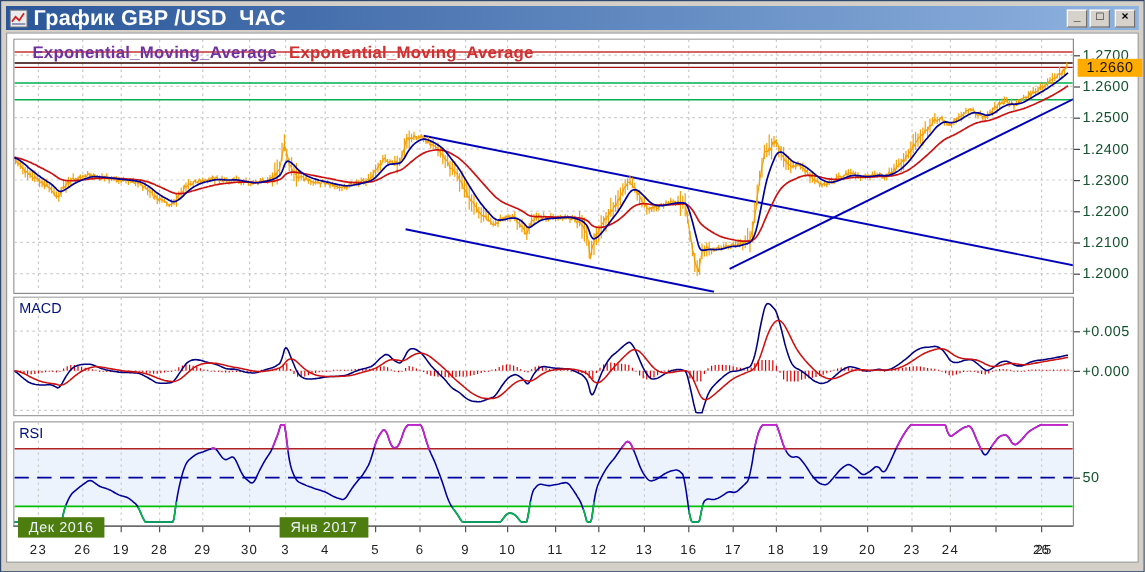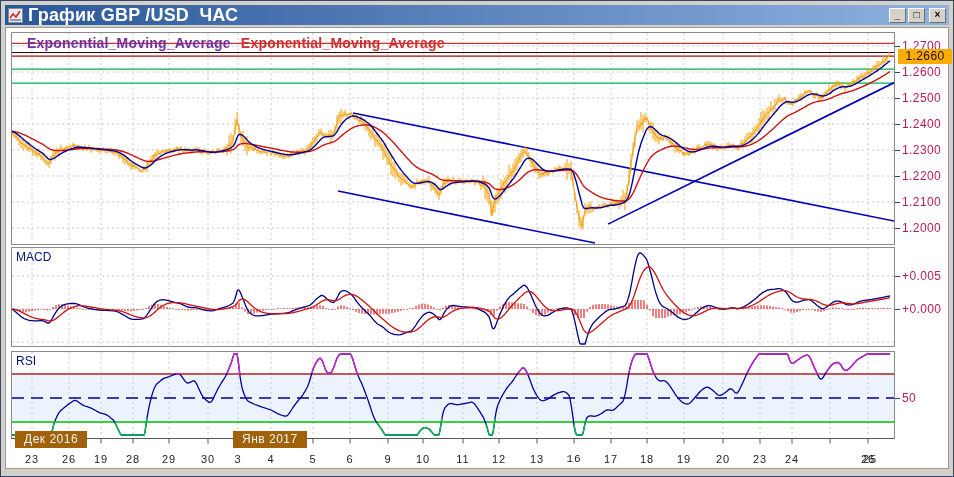--- a/index.html
+++ b/index.html
@@ -19,26 +19,26 @@
     font-family:"Liberation Sans",sans-serif;cursor:default;}
   .wbtn.close{margin-left:4px;}
   .content{position:absolute;left:4px;top:26px;right:4px;bottom:7px;
     background:#fff;border:1px solid #9A9A9A;}
   .emarow{position:absolute;left:26px;top:34px;z-index:6;font-size:14px;
     font-weight:bold;letter-spacing:.2px;white-space:nowrap;}
   .e1{color:#7030A0;margin-right:10px;}
   .e2{color:#D03030;}
   .pname{position:absolute;left:15px;color:#00127E;font-size:12px;z-index:6;}
   .macdl{top:249px;} .rsil{top:353px;}
-  .alabel{position:absolute;left:901px;font-size:12px;color:#be185d;
+  .alabel{position:absolute;left:901px;font-size:12px;color:#14532d;
     letter-spacing:.4px;line-height:14px;z-index:6;white-space:nowrap;}
   .tickmark{position:absolute;left:894px;width:5px;height:1px;background:#444;z-index:6;}
   .tlabel{position:absolute;top:452px;width:28px;font-size:11px;color:#222;
     text-align:center;letter-spacing:1px;z-index:6;}
-  .badge{position:absolute;top:430px;height:17px;background:#a16207;color:#ECF2F9;
+  .badge{position:absolute;top:430px;height:17px;background:#4d7c0f;color:#ECF2F9;
     font-size:12px;line-height:17px;padding:0 9px;z-index:7;letter-spacing:.5px;white-space:nowrap;}
   .b1{left:14px;} .b2{left:232px;}
   .pricebox{position:absolute;left:897px;top:48px;width:54px;height:15px;
     background:#FFAB00;color:#161200;font-size:12px;line-height:15px;text-align:center;
     z-index:7;letter-spacing:.4px;}
 </style>
 </head>
 <body>
 
 <div id="win" class="window">
@@ -1000,21 +1000,21 @@
     <div class="tlabel" style="left: 193px; top: 452px;">30</div>
     <div class="tlabel" style="left: 223px; top: 452px;">3</div>
     <div class="tlabel" style="left: 256px; top: 452px;">4</div>
     <div class="tlabel" style="left: 298px; top: 452px;">5</div>
     <div class="tlabel" style="left: 335px; top: 452px;">6</div>
     <div class="tlabel" style="left: 373px; top: 452px;">9</div>
     <div class="tlabel" style="left: 408px; top: 452px;">10</div>
     <div class="tlabel" style="left: 448px; top: 452px;">11</div>
     <div class="tlabel" style="left: 484px; top: 452px;">12</div>
     <div class="tlabel" style="left: 522px; top: 452px;">13</div>
-    <div class="tlabel" style="left: 559px; top: 452px; font-family: Liberation Mono, monospace;">16</div>
+    <div class="tlabel" style="left: 559px; top: 452px;">16</div>
     <div class="tlabel" style="left: 596px; top: 452px;">17</div>
     <div class="tlabel" style="left: 632px; top: 452px;">18</div>
     <div class="tlabel" style="left: 669px; top: 452px;">19</div>
     <div class="tlabel" style="left: 708px; top: 452px;">20</div>
     <div class="tlabel" style="left: 745px; top: 452px;">23</div>
     <div class="tlabel" style="left: 777px; top: 452px;">24</div>
     <div class="tlabel" style="left: 815px; top: 452px; margin-left: 40px;">25</div>
     <div class="tlabel" style="left: 853px; top: 452px;">26</div>
   </div>
 

